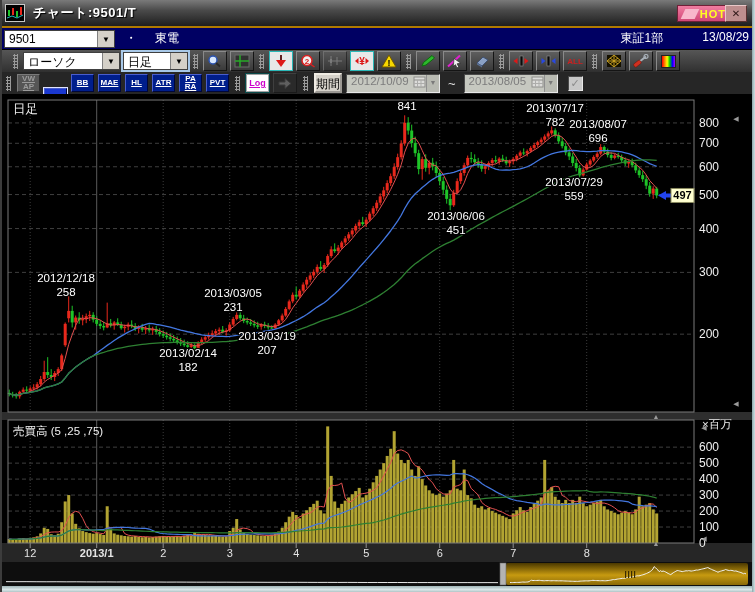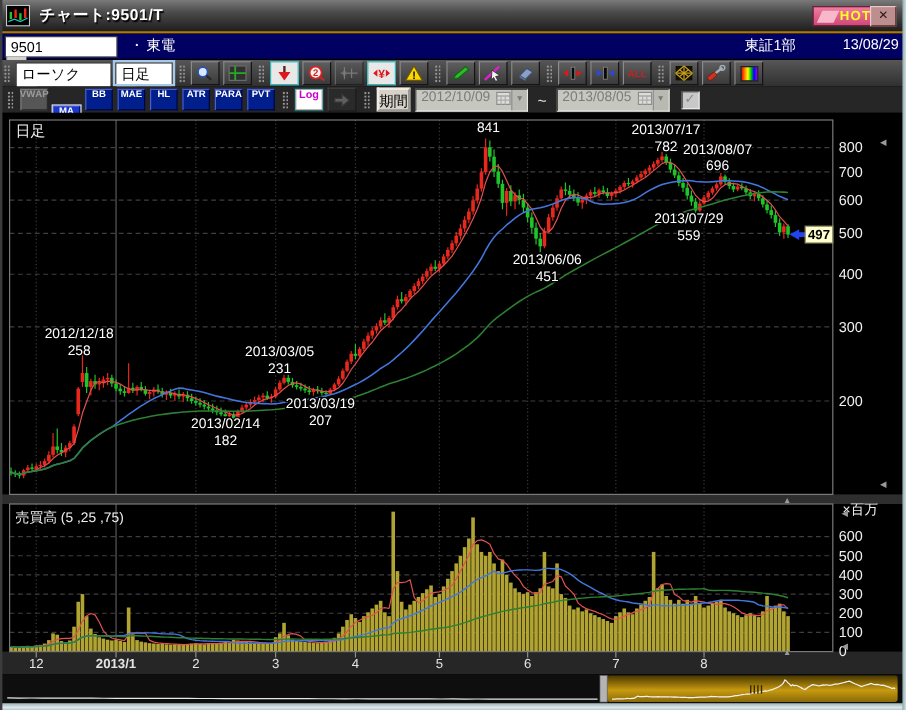--- a/index.html
+++ b/index.html
@@ -17,47 +17,47 @@
     font-size:11px; font-weight:bold; text-align:right; padding:2px 8px 0 0; letter-spacing:1px; }
   .hot-skew { position:absolute; left:5px; top:3px; width:14px; height:10px; background:#f8b8cc; transform:skewX(-25deg); }
   .close-btn { position:absolute; right:8px; top:5px; width:22px; height:17px; background:#bd8e8e;
     border:1px solid; border-color:#e8c8c8 #5a3030 #5a3030 #e8c8c8; color:#2a1414; font-size:10px;
     font-weight:bold; text-align:center; line-height:15px; }
   .orange-line { position:absolute; top:26px; left:0; width:755px; height:2px; background:#b07a00; }
 
   
   .quotebar { position:absolute; top:28px; left:0; width:755px; height:22px; background:#000063;
     border-bottom:1px solid #000; display:flex; align-items:center; color:#fff; font-size:12px; }
-  .combo { display:flex; height:18px; border:1px solid #404040; background:#fff;flex-direction:column; }
+  .combo { display:flex; height:18px; border:1px solid #404040; background:#fff; }
   .combo .val { padding:1px 4px; font-size:12px; color:#000; background:#fff; min-width:78px; }
   .combo .arr { width:17px; background:#d4d0c8; border-left:1px solid #808080; color:#000;
     font-size:8px; text-align:center; line-height:17px; }
   .code-combo { margin-left:4px; }
   .code-combo .val { min-width:92px; }
   .q-name { margin-left:10px; }
   .q-right { margin-left:auto; margin-right:6px; display:flex; gap:39px; }
 
   
   .toolbar { position:absolute; top:50px; left:0; width:755px; height:22px;
-    background:linear-gradient(180deg,#565656,#303030); display:flex; align-items:center; gap:3px; padding-left:1px; }
+    background:linear-gradient(180deg,#565656,#303030); display:flex; align-items:center; gap:3px; padding-left:11px; }
   .indbar { position:absolute; top:72px; left:0; width:755px; height:22px; background:#262626;
     display:flex; align-items:center; gap:4px; padding-left:4px; }
   .grip { width:5px; height:15px; margin:0 2px;
     background-image:radial-gradient(#9a9a9a 1px, transparent 1.2px); background-size:3px 3px; }
   .tbtn { width:24px; height:20px; background:linear-gradient(180deg,#5e5e5e,#3a3a3a);
     border:1px solid; border-color:#8a8a8a #141414 #141414 #8a8a8a;
     display:flex; align-items:center; justify-content:center; }
   .tbtn.teal { border-color:#2ab8b8; background:#e8e8e8; }
   .tbtn.dim { opacity:.55; }
   .tbtn .lbl { font-size:8px; font-weight:bold; color:#cc2020; }
   .rainbow { width:15px; height:13px; background:linear-gradient(90deg,#f00,#ff8000,#ff0,#0c0,#00f,#a0f); border:1px solid #222; }
 
   .ibtn { width:23px; height:18px; background:#001e8c; color:#fff; font-size:8px; font-weight:bold;
     border:1px solid; border-color:#4a5ecc #000738 #000738 #4a5ecc;
-    display:flex; flex-direction:row; align-items:flex-start; justify-content:center; line-height:8px; }
+    display:flex; flex-direction:column; align-items:center; justify-content:center; line-height:8px;text-decoration:underline; }
   .ibtn.active { background:#1a38d0; outline:1px solid #e0e4ff;margin-top:28px; }
   .ibtn.disabled { background:#565656; color:#9c9c9c; border-color:#7a7a7a #2a2a2a #2a2a2a #7a7a7a; }
   .ibtn.logbtn { background:#fff; color:#cc00cc; border:1px solid #a3a3a3; outline:1px solid #0a4a4a; }
   .kikan { height:20px; padding:1px 0; background:#d6d2ca; color:#000; font-size:12px;
     border:2px outset #f0ece4; }
   .datefield { display:flex; height:19px; width:94px; background:#c6c8c0;
     border:1px solid; border-color:#4a4a4a #e8e8e8 #e8e8e8 #4a4a4a; color:#7c7c7c; font-size:11.5px; }
   .datefield .dtext { flex:1; padding-left:4px; }
   .datefield .dropbtn { width:13px; height:17px; background:#b8bab2; color:#7a7a7a; font-size:7px;
     text-align:center; line-height:16px; border-left:1px solid #909090; }
@@ -98,21 +98,21 @@
     <div class="close-btn">✕</div>
   </div>
   <div class="orange-line"></div>
 
   <div class="quotebar">
     <div class="combo code-combo">
       <div class="val">9501</div>
       <div class="arr">▼</div>
     </div>
     <span class="q-name">・</span>
-    <span class="q-name" style="margin-left:2px;">東電</span>
+    <span class="q-name" style="margin-left:18px;">東電</span>
     <div class="q-right">
       <span>東証1部</span>
       <span>13/08/29</span>
     </div>
   </div>
 
   <div class="toolbar">
     <div class="grip"></div>
     <div class="combo">
       <div class="val">ローソク</div>

